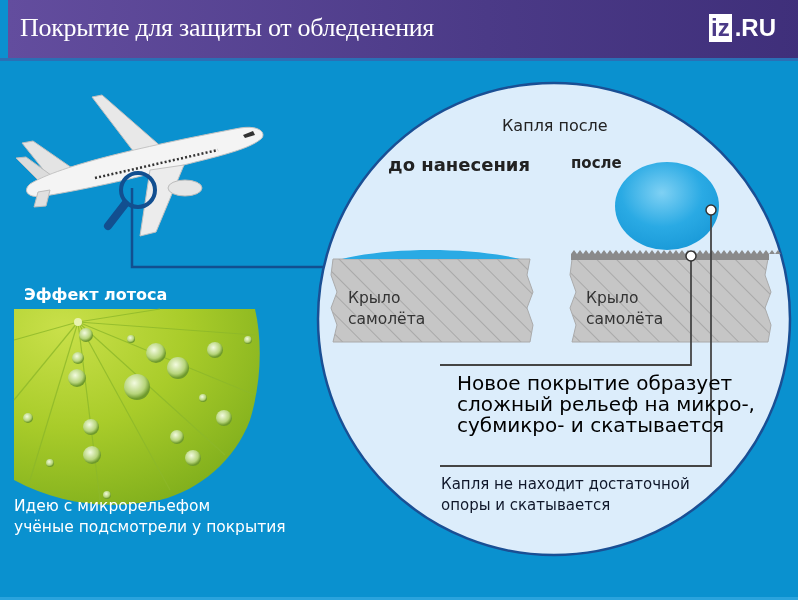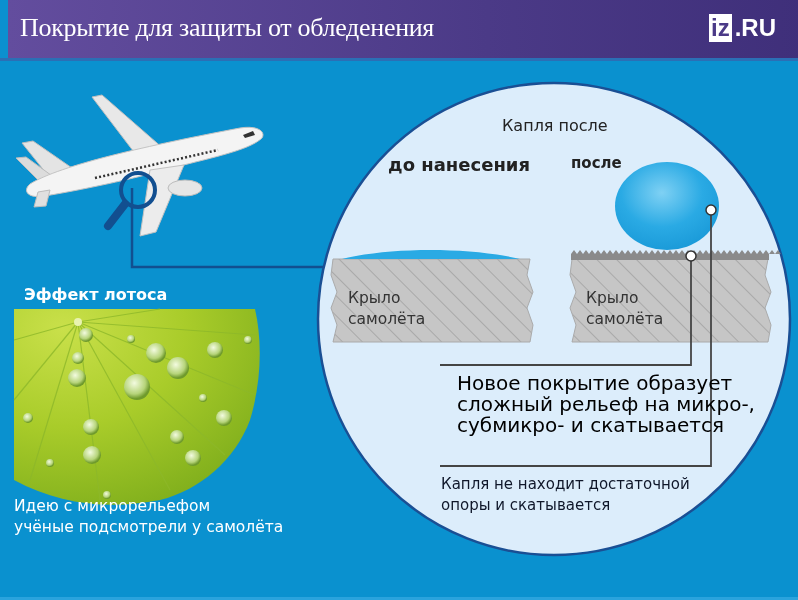--- a/index.html
+++ b/index.html
@@ -169,14 +169,14 @@
   <div>субмикро- и скатывается</div>
 </div>
 <div class="lbl" style="left:441px;top:474px;font-size:15px;line-height:21px;color:#0f172a;">
   <div>Капля не находит достаточной</div>
   <div>опоры и скатывается</div>
 </div>
 
 <div class="section-title">Эффект лотоса</div>
 <div class="caption">
   <div>Идею с микрорельефом</div>
-  <div>учёные подсмотрели у самолёта</div>
+  <div>учёные подсмотрели у покрытия</div>
 </div>
 
 </body></html>

